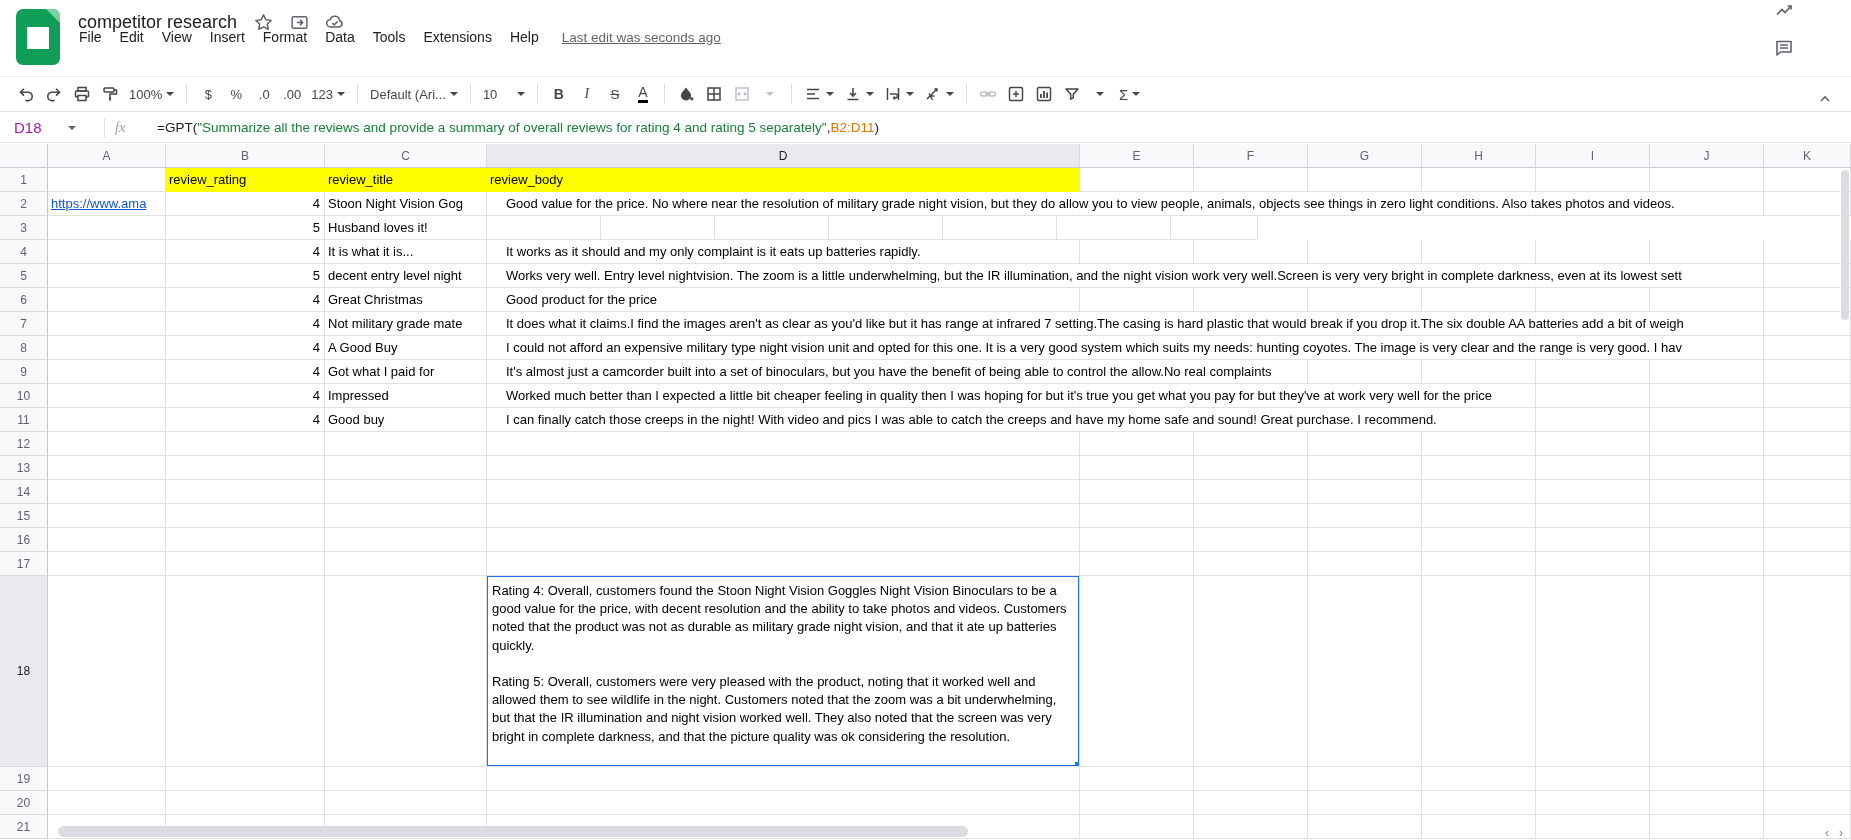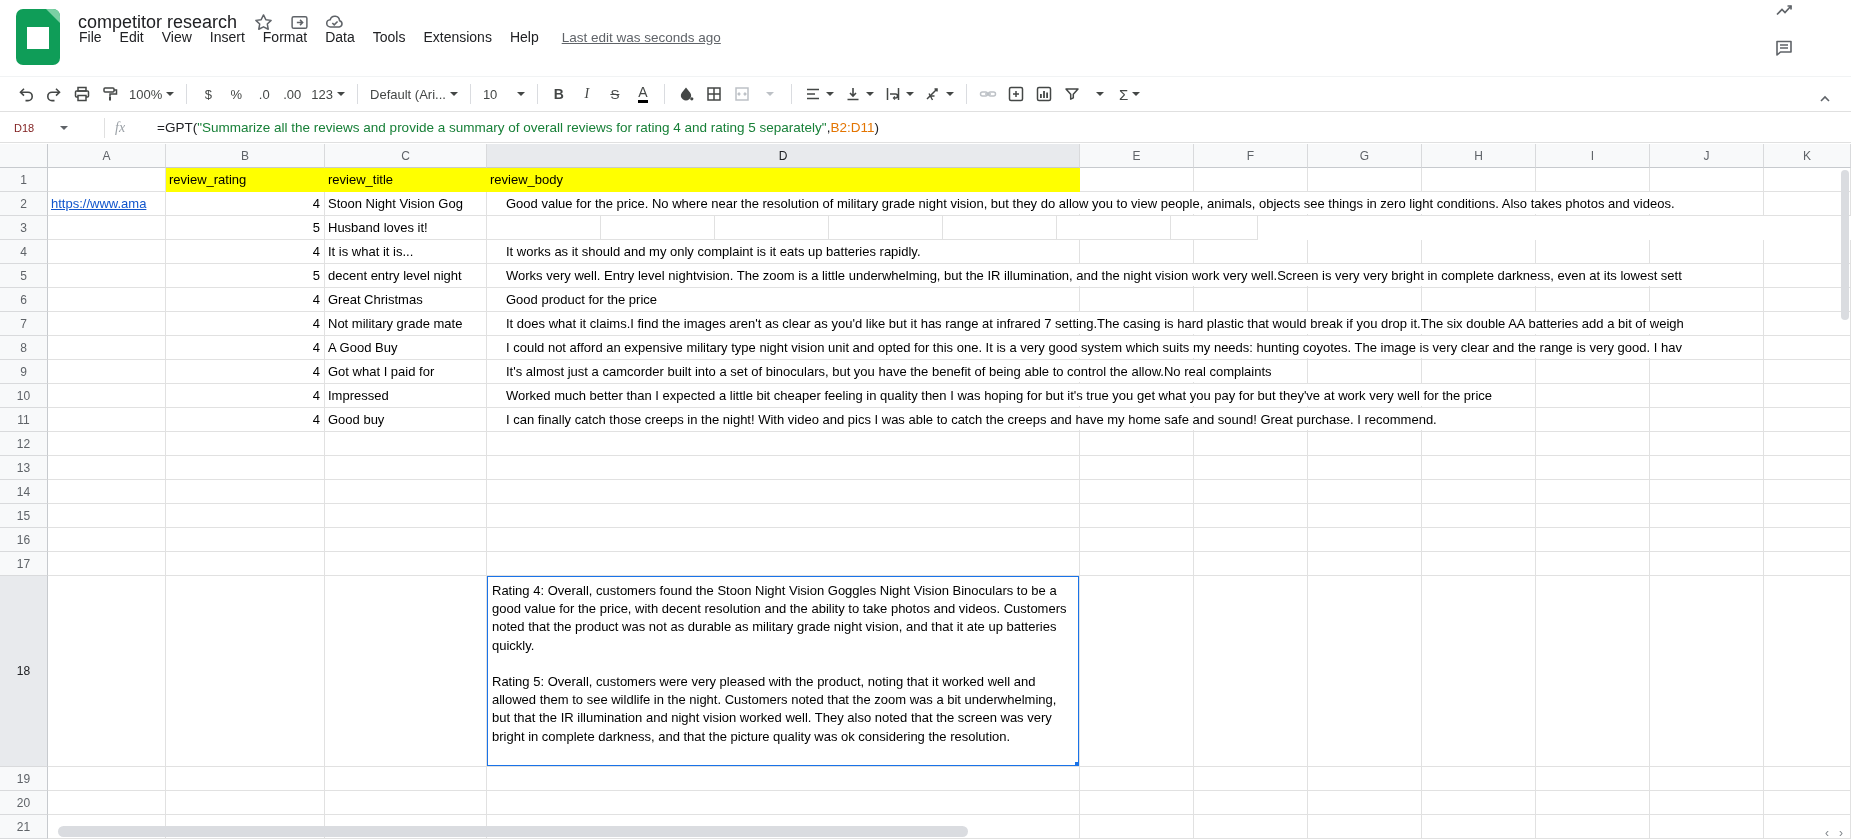--- a/index.html
+++ b/index.html
@@ -47,21 +47,21 @@
   .t-color { font-size:14px; border-bottom:3px solid #000; line-height:14px; padding-bottom:1px; }
   .t-sigma { font-size:15px; }
   .fontbox { min-width:92px; justify-content:space-between; }
   .sizebox { min-width:52px; justify-content:space-between; }
   .collapse-caret { position:absolute; right:12px; top:8px; }
 
   
   .formula-bar { position:absolute; top:113px; left:0; right:0; height:30px; background:#fff;
     border-bottom:1px solid #e0e0e0; display:flex; align-items:center; }
   .name-box { width:104px; height:100%; display:flex; align-items:center; padding-left:14px;
-    font-size:11px; color:#7f1d1d; gap:26px; }
+    font-size:15px; color:#a21caf; gap:26px; }
   .fx { font-style:italic; color:#9aa0a6; font-family:"Liberation Serif",serif; font-size:14px;
     padding:0 14px 0 10px; border-left:1px solid #e0e0e0; height:20px; display:flex; align-items:center; }
   .formula-text { font-size:13.5px; margin-left:18px; white-space:nowrap; }
   .f-str { color:var(--formula-string-green,#188038); }
   .f-range { color:var(--formula-range-orange,#e37400); }
 
   
   .grid { position:absolute; top:144px; left:0; right:0; bottom:0; overflow:hidden; background:#fff; }
   .colheads { display:flex; height:24px; }
   .corner { width:48px; height:24px; background:#f8f9fa; border-right:1px solid #c7cace;

